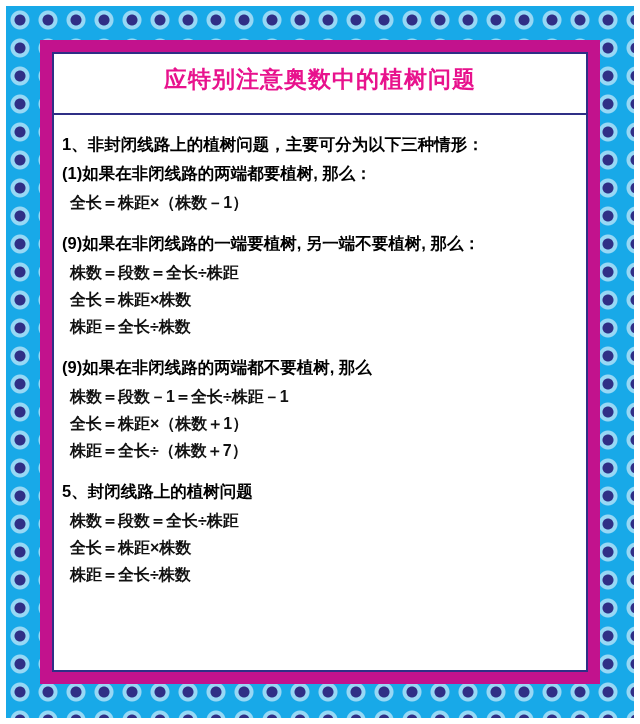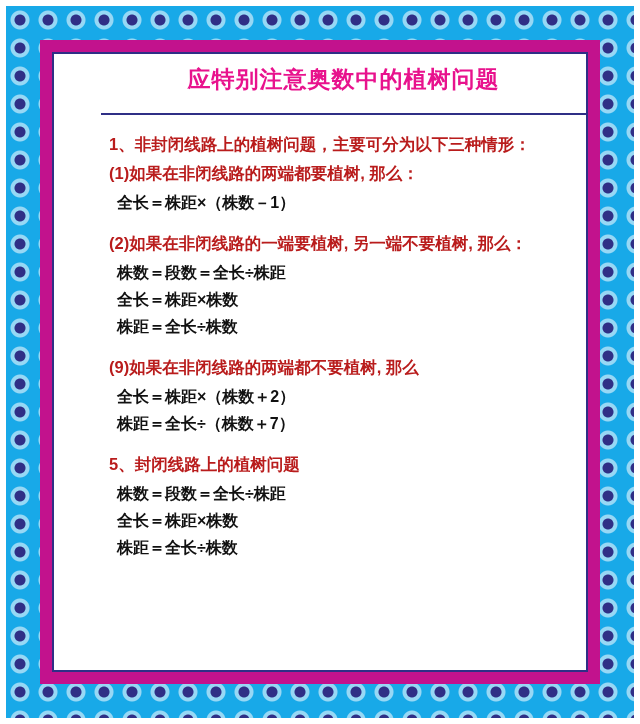--- a/index.html
+++ b/index.html
@@ -71,42 +71,41 @@
   }
 
   
   .content {
     position: absolute;
     left: 62px;
     top: 58px;
     right: 62px;
     bottom: 52px;
     box-sizing: border-box;
-    margin-left: 47px;
   }
 
   .title {
     color: #e8128d;
     font-size: 23px;
     font-weight: bold;
     text-align: center;
     letter-spacing: 1px;
     margin: 6px 0 18px 0;
     font-family: "Liberation Sans", sans-serif;
   }
   .title-rule {
     height: 2px;
     background: #2f2f86;
     margin: 0 -8px 16px -8px;
   }
 
   .para {
     font-size: 16.5px;
     line-height: 27px;
-    color: #b91c1c;
+    color: #000000;
     font-weight: bold;
     margin: 0 0 2px 0;
   }
   .eq {
     font-size: 16px;
     line-height: 27px;
     color: #111111;
     margin: 0 0 0 8px;
     font-weight: bold;
   }
@@ -129,29 +128,30 @@
     <div class="title">应特别注意奥数中的植树问题</div>
     <div class="title-rule"></div>
 
     <div class="para">1、非封闭线路上的植树问题，主要可分为以下三种情形：</div>
 
     <div class="para">(1)如果在非闭线路的两端都要植树, 那么：</div>
     <div class="eq">全长＝株距×（株数－1）</div>
 
     <div class="gap"></div>
 
-    <div class="para">(2)如果在非闭线路的一端要植树, 另一端不要植树, 那么：</div>
+    <div class="para">(9)如果在非闭线路的一端要植树, 另一端不要植树, 那么：</div>
     <div class="eq">株数＝段数＝全长÷株距</div>
     <div class="eq">全长＝株距×株数</div>
     <div class="eq">株距＝全长÷株数</div>
 
     <div class="gap"></div>
 
     <div class="para">(9)如果在非闭线路的两端都不要植树, 那么</div>
-    <div class="eq">全长＝株距×（株数＋2）</div>
+    <div class="eq">株数＝段数－1＝全长÷株距－1</div>
+    <div class="eq">全长＝株距×（株数＋1）</div>
     <div class="eq">株距＝全长÷（株数＋7）</div>
 
     <div class="gap"></div>
 
     <div class="para">5、封闭线路上的植树问题</div>
     <div class="eq">株数＝段数＝全长÷株距</div>
     <div class="eq">全长＝株距×株数</div>
     <div class="eq">株距＝全长÷株数</div>
   </div>
 </div>

